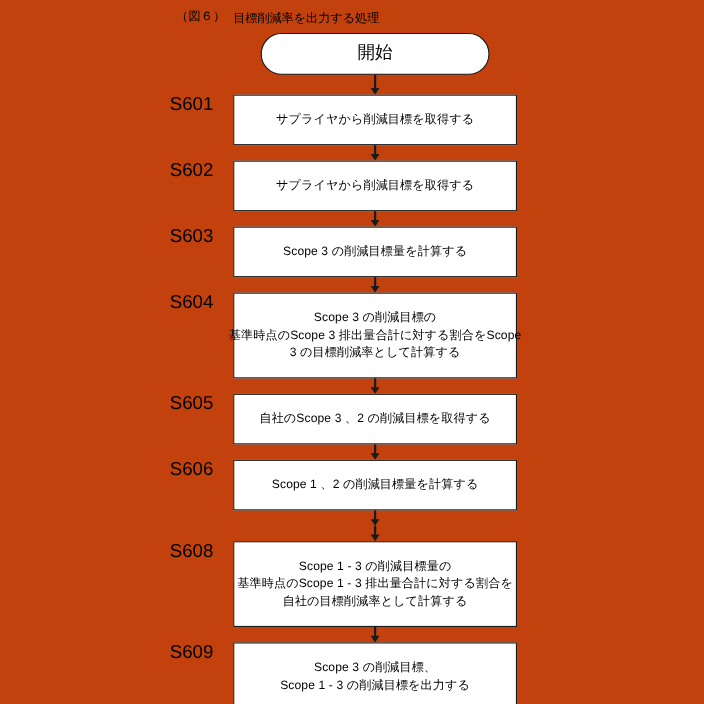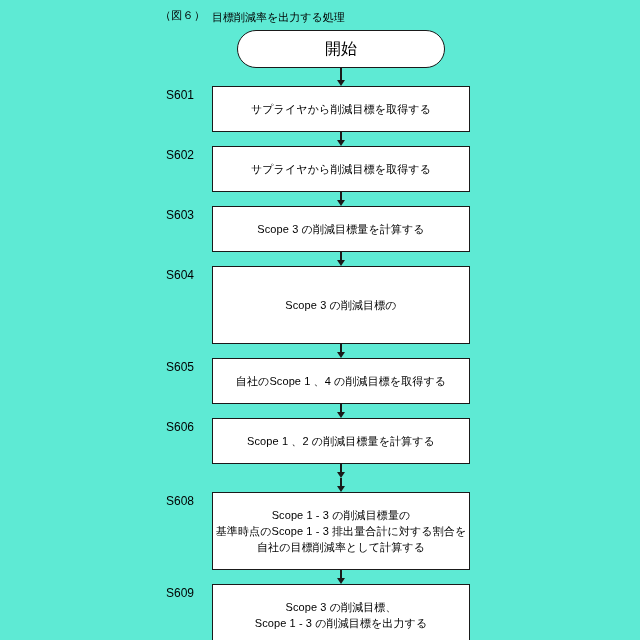--- a/index.html
+++ b/index.html
@@ -13,21 +13,21 @@
     height: 640px;
     overflow: hidden;
     font-family: "Liberation Sans", "DejaVu Sans", sans-serif;
     color: #000000;
   }
 
   #page {
     position: relative;
     width: 640px;
     height: 640px;
-    background: #5eead4;
+    background: #c2410c;
   }
 
   
   .fig-label {
     position: absolute;
     left: 160px;
     top: 8px;
     font-size: 11px;
     line-height: 14px;
     letter-spacing: 0.3px;
@@ -100,21 +100,21 @@
   .process.h1 { min-height: 31px; }
   .process.h3 { min-height: 78px; }
   .process.h2 { min-height: 54px; }
 
   
   .step-id {
     position: absolute;
     right: 100%;
     top: 2px;
     margin-right: 18px;
-    font-size: 12px;
+    font-size: 17px;
     line-height: 14px;
     white-space: nowrap;
     text-align: left;
     margin-left: 40px;
   }
 
   
   .connector {
     position: relative;
     width: 258px;
@@ -197,32 +197,34 @@
 
     <div class="connector">
       <span class="stem"></span>
       <span class="head"></span>
     </div>
 
     <div class="node-row">
       <span class="step-id">S604</span>
       <div class="process h3">
         <span class="p-line">Scope 3 の削減目標の</span>
+        <span class="p-line">基準時点のScope 3 排出量合計に対する割合をScope</span>
+        <span class="p-line">3 の目標削減率として計算する</span>
       </div>
     </div>
 
     <div class="connector">
       <span class="stem"></span>
       <span class="head"></span>
     </div>
 
     <div class="node-row">
       <span class="step-id">S605</span>
       <div class="process h1">
-        <span class="p-line">自社のScope 1 、4 の削減目標を取得する</span>
+        <span class="p-line">自社のScope 3 、2 の削減目標を取得する</span>
       </div>
     </div>
 
     <div class="connector">
       <span class="stem"></span>
       <span class="head"></span>
     </div>
 
     <div class="node-row">
       <span class="step-id">S606</span>

